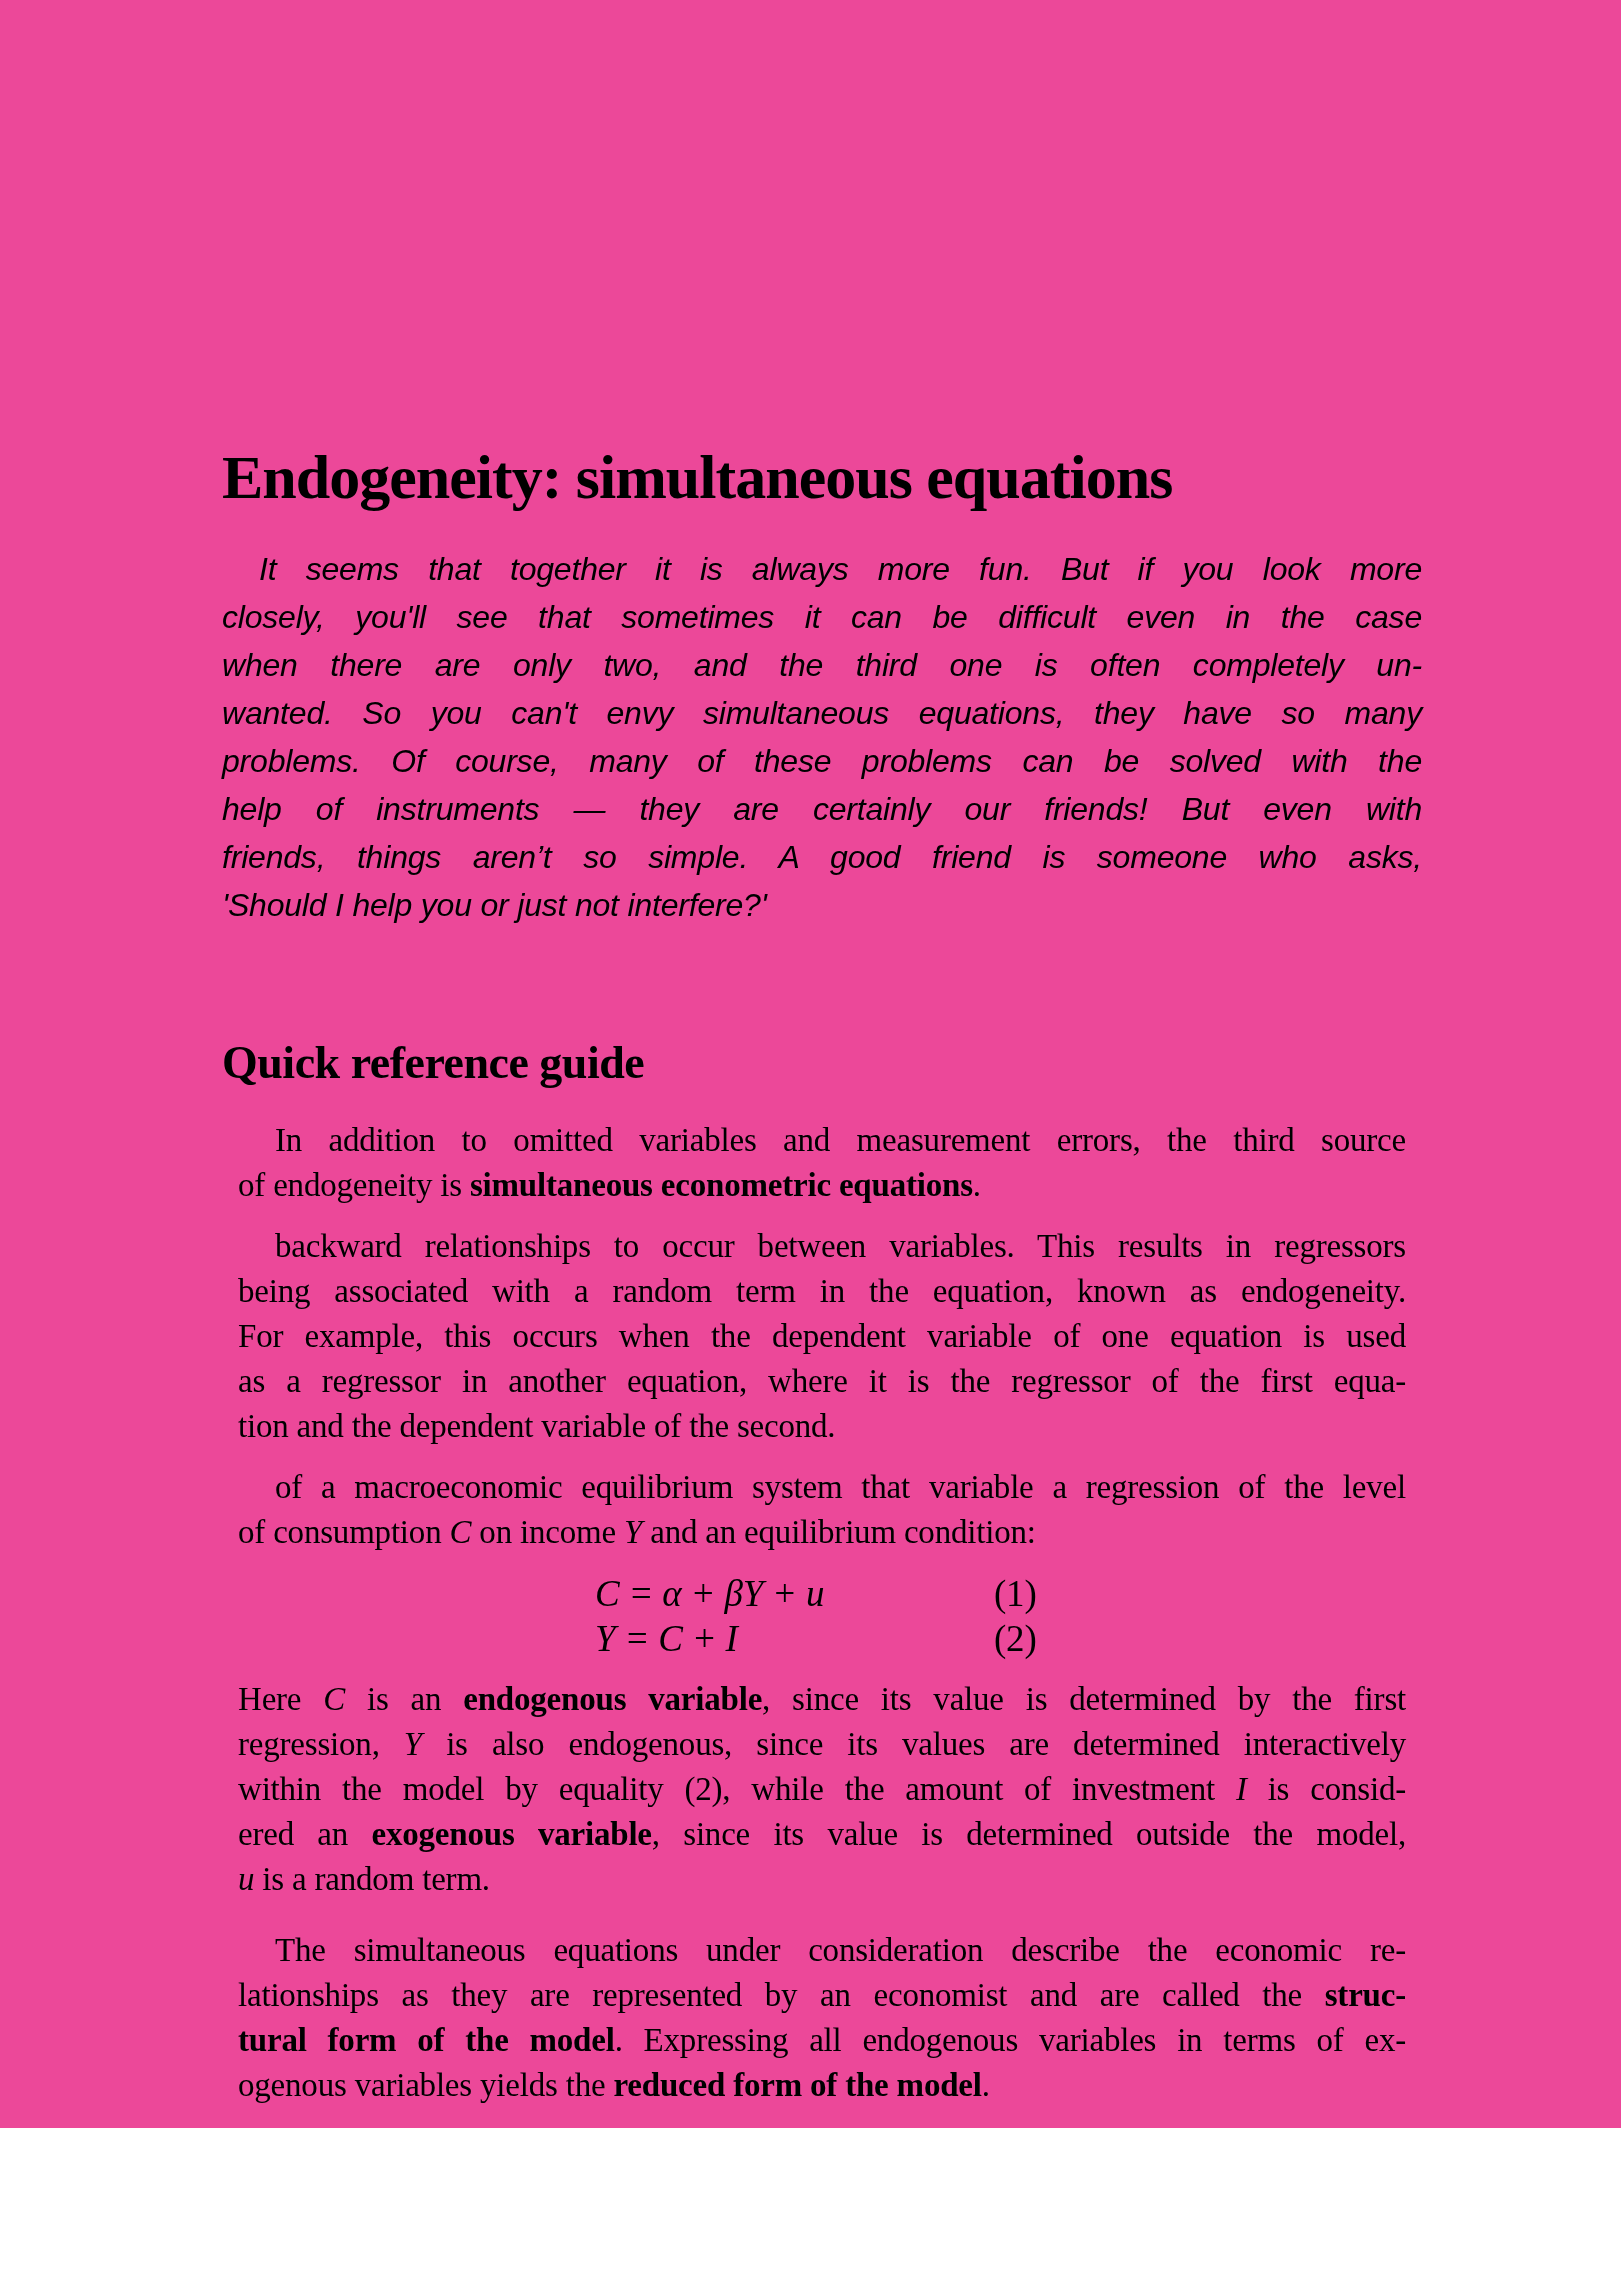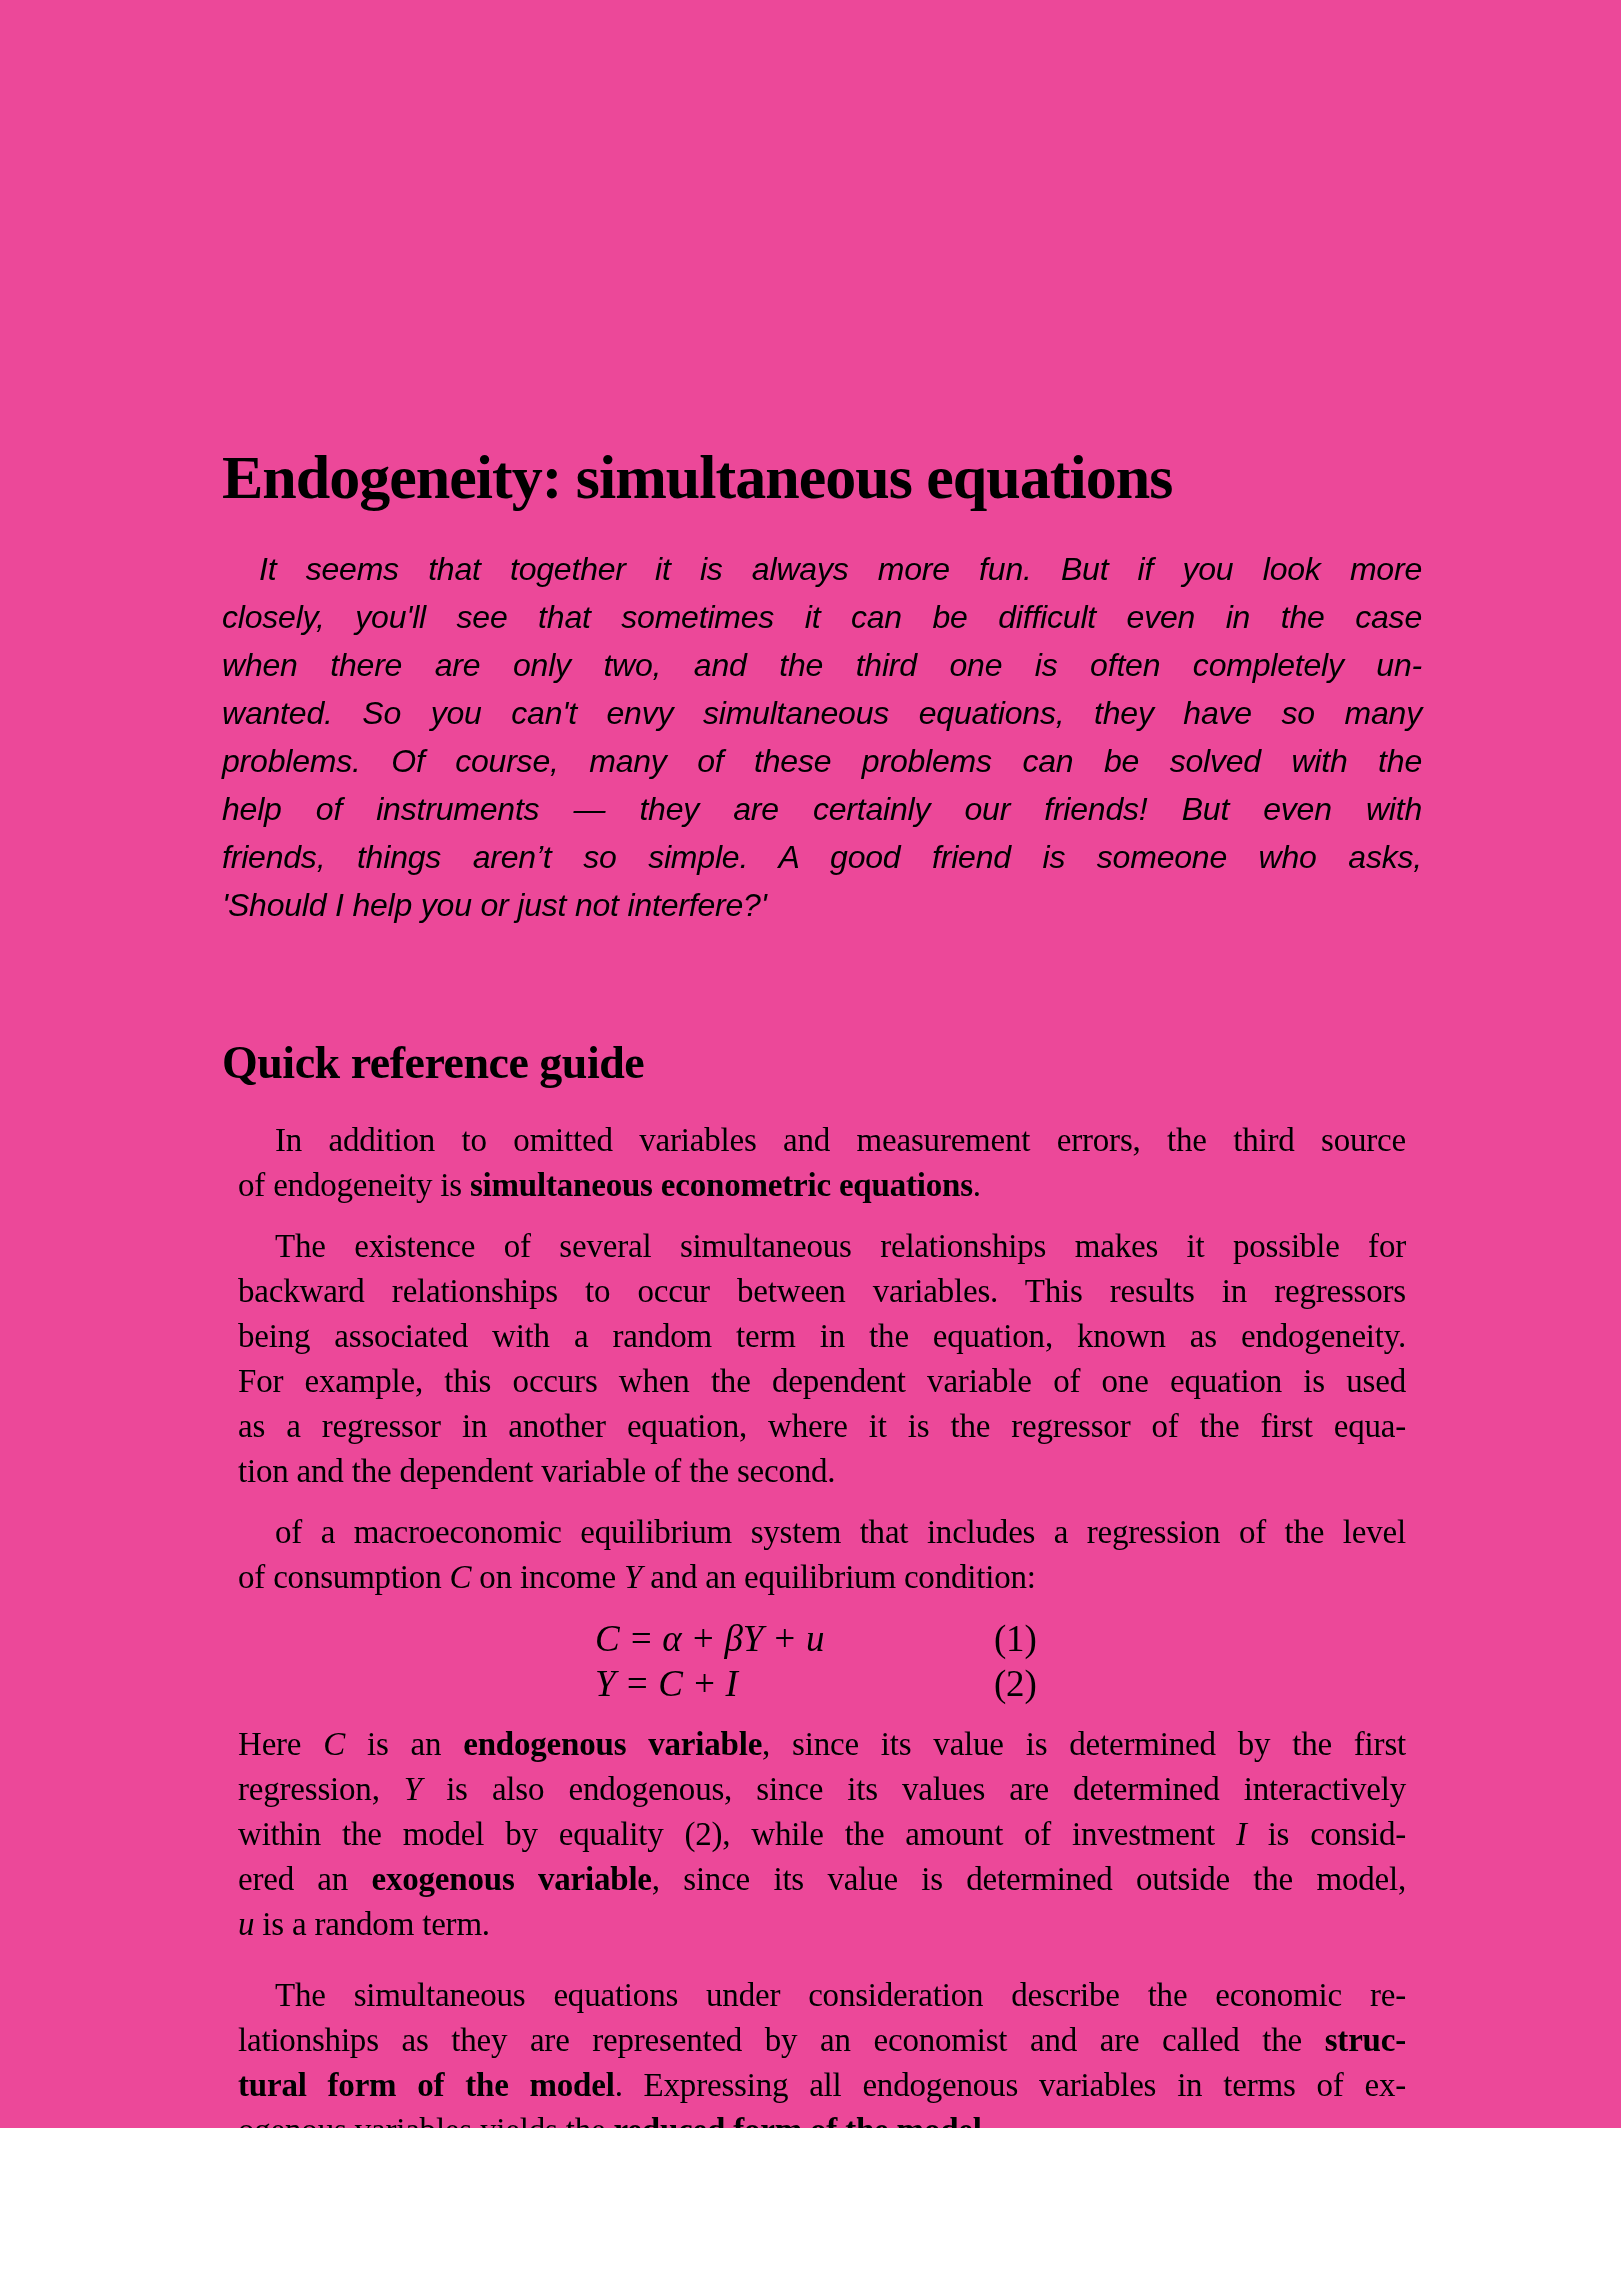--- a/index.html
+++ b/index.html
@@ -98,30 +98,29 @@
   <h2 class="section-heading">Quick reference guide</h2>
 
   <div class="body-block">
 
     <div class="para indent">
         <div class="line"><span>In addition to omitted variables and measurement errors, the third source</span></div>
         <div class="line"><span>of endogeneity is </span><span class="b">simultaneous econometric equations</span><span>.</span></div>
       </div>
 
     <div class="para indent">
-        <div class="line"><span>The existence of several simultaneous relationships makes it possible for</span></div>
         <div class="line"><span>backward relationships to occur between variables. This results in regressors</span></div>
         <div class="line"><span>being associated with a random term in the equation, known as endogeneity.</span></div>
         <div class="line"><span>For example, this occurs when the dependent variable of one equation is used</span></div>
         <div class="line"><span>as a regressor in another equation, where it is the regressor of the first equa-</span></div>
         <div class="line"><span>tion and the dependent variable of the second.</span></div>
       </div>
 
     <div class="para indent">
-        <div class="line"><span>of a macroeconomic equilibrium system that includes a regression of the level</span></div>
+        <div class="line"><span>of a macroeconomic equilibrium system that variable a regression of the level</span></div>
         <div class="line"><span>of consumption </span><span class="i">C</span><span> on income </span><span class="i">Y</span><span> and an equilibrium condition:</span></div>
       </div>
 
     <div class="equations">
       <div class="eq-row">
         <span class="eq-formula">C = α + βY + u</span>
         <span class="eq-number">(1)</span>
       </div>
       <div class="eq-row">
         <span class="eq-formula">Y = C + I</span>

